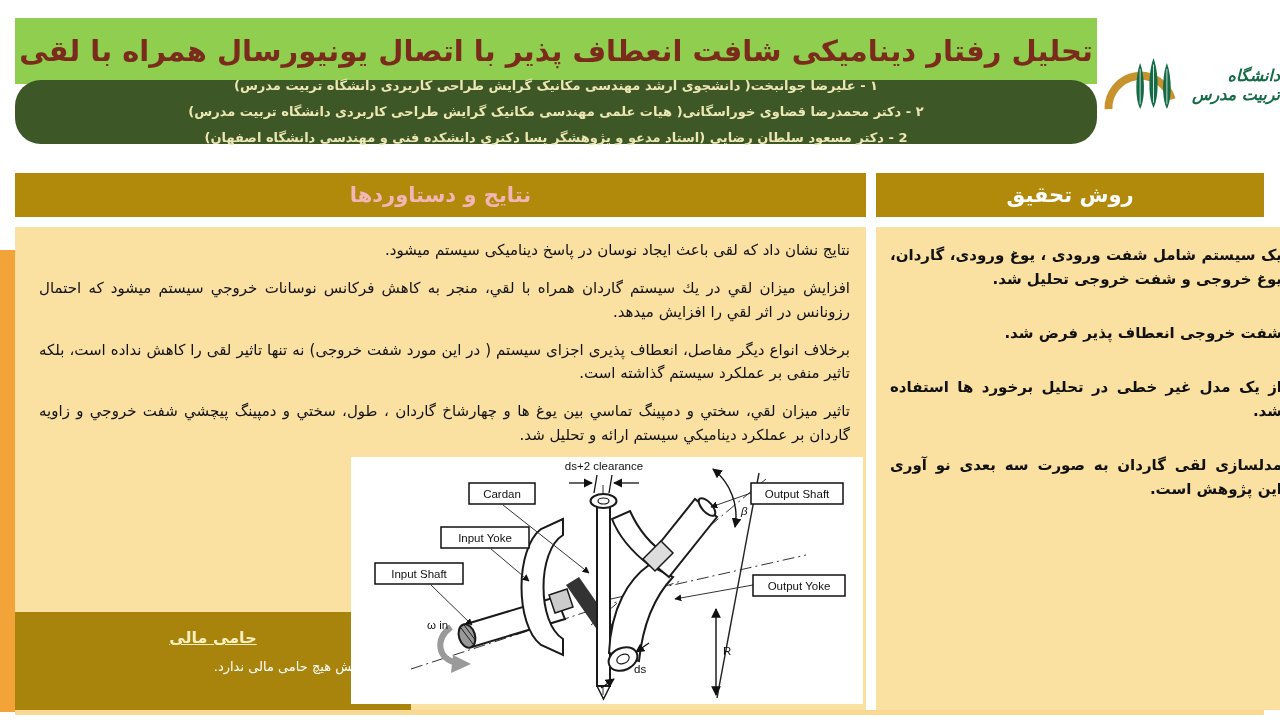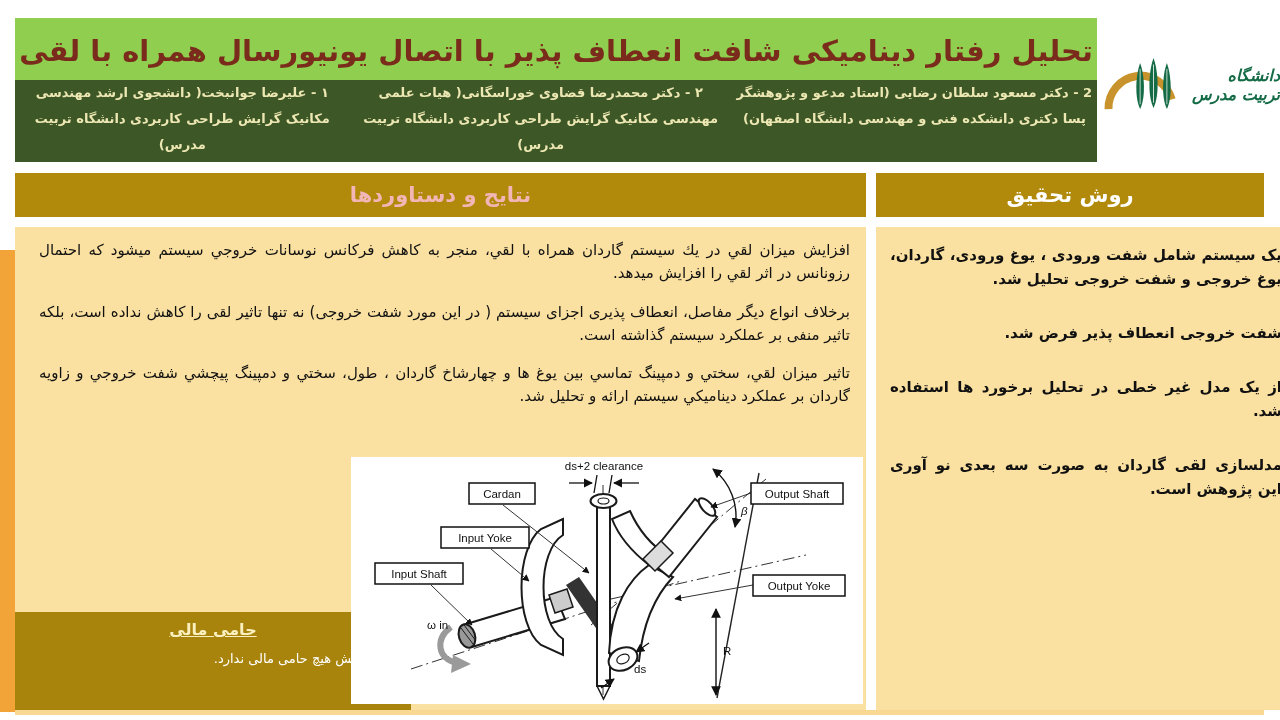--- a/index.html
+++ b/index.html
@@ -12,22 +12,22 @@
   }
   *{box-sizing:border-box; margin:0; padding:0;}
   body{background:#888; font-family:"DejaVu Sans", sans-serif;}
   .page{position:relative; width:1280px; height:720px; background:#FFFFFF; overflow:hidden;}
 
   
   .title-bar{position:absolute; left:15px; top:18px; width:1082px; height:66px;
     background:var(--green-light); display:flex; align-items:center; justify-content:center;}
   .title-bar h1{direction:rtl; font-size:29px; font-weight:bold; color:var(--title-color);
     white-space:nowrap; letter-spacing:0;}
-  .authors-bar{position:absolute; left:15px; top:80px; width:1082px; height:82px;
-    background:var(--green-dark); display:flex; flex-direction:row; justify-content:center;}
+  .authors-bar{position:absolute; left:15px; top:80px; width:1082px; height:64px;
+    background:var(--green-dark); display:flex; flex-direction:column; justify-content:center;border-radius:26px;}
   .author-line{direction:rtl; text-align:center; color:var(--authors-color);
     font-size:13px; font-weight:bold; line-height:26px;}
   .logo-box{position:absolute; left:1100px; top:0; width:180px; height:172px; background:#fff;
     display:flex; flex-direction:row; align-items:center; justify-content:center;}
   .logo-text{direction:rtl; color:var(--logo-green); font-size:16px; font-weight:bold;
     font-style:italic; margin-top:-2px;}
 
   
   .strip-left{position:absolute; left:0; top:250px; width:15px; height:462px; background:var(--orange);}
   .strip-right{position:absolute; left:1264px; top:227px; width:16px; height:483px; background:var(--orange-pale);}
@@ -55,21 +55,21 @@
   .method-text p{direction:rtl; text-align:justify; text-align-last:right; color:#111;
     font-size:15px; font-weight:bold; line-height:1.6; margin-bottom:30px;}
 
   
   .diagram{position:absolute; left:336px; top:230px; width:512px; height:247px; background:#fff;}
   .diagram svg{display:block; width:100%; height:100%;}
   .dlab{font-family:"Liberation Sans", sans-serif; font-size:11.5px; fill:#111;}
 
   
   .sponsor{position:absolute; left:0; top:385px; width:396px; height:98px;
-    background:var(--gold2); padding-top:8px;}
+    background:var(--gold2); padding-top:16px;}
   .sponsor-title{direction:rtl; text-align:center; color:var(--sponsor-title-color);
     font-size:16px; font-weight:bold; text-decoration:underline;}
   .sponsor-text{direction:rtl; text-align:right; color:#fff; font-size:13px;
     margin-top:12px; padding:0 14px;}
 </style>
 </head>
 <body>
 
 <div class="page">
 
@@ -110,20 +110,21 @@
 
   <div class="sec-header header-results">
     <span>نتایج و دستاوردها</span>
   </div>
   <div class="sec-header header-method">
     <span>روش تحقیق</span>
   </div>
 
   <div class="panel panel-results">
     <div class="results-text">
+      <p>نتایج نشان داد که لقی باعث ایجاد نوسان در پاسخ دینامیکی سیستم میشود.</p>
       <p>افزایش میزان لقي در یك سیستم گاردان همراه با لقي، منجر به کاهش فرکانس نوسانات خروجي سیستم میشود که احتمال رزونانس در اثر لقي را افزایش میدهد.</p>
       <p>برخلاف انواع دیگر مفاصل، انعطاف پذیری اجزای سیستم ( در این مورد شفت خروجی) نه تنها تاثیر لقی را کاهش نداده است، بلکه تاثیر منفی بر عملکرد سیستم گذاشته است.</p>
       <p>تاثیر میزان لقي، سختي و دمپینگ تماسي بین یوغ ها و چهارشاخ گاردان ، طول، سختي و دمپینگ پیچشي شفت خروجي و زاویه گاردان بر عملکرد دینامیکي سیستم ارائه و تحلیل شد.</p>
     </div>
 
     <div class="sponsor">
       <div class="sponsor-title">حامی مالی</div>
       <div class="sponsor-text">این پژوهش هیچ حامی مالی ندارد.</div>
     </div>
 

